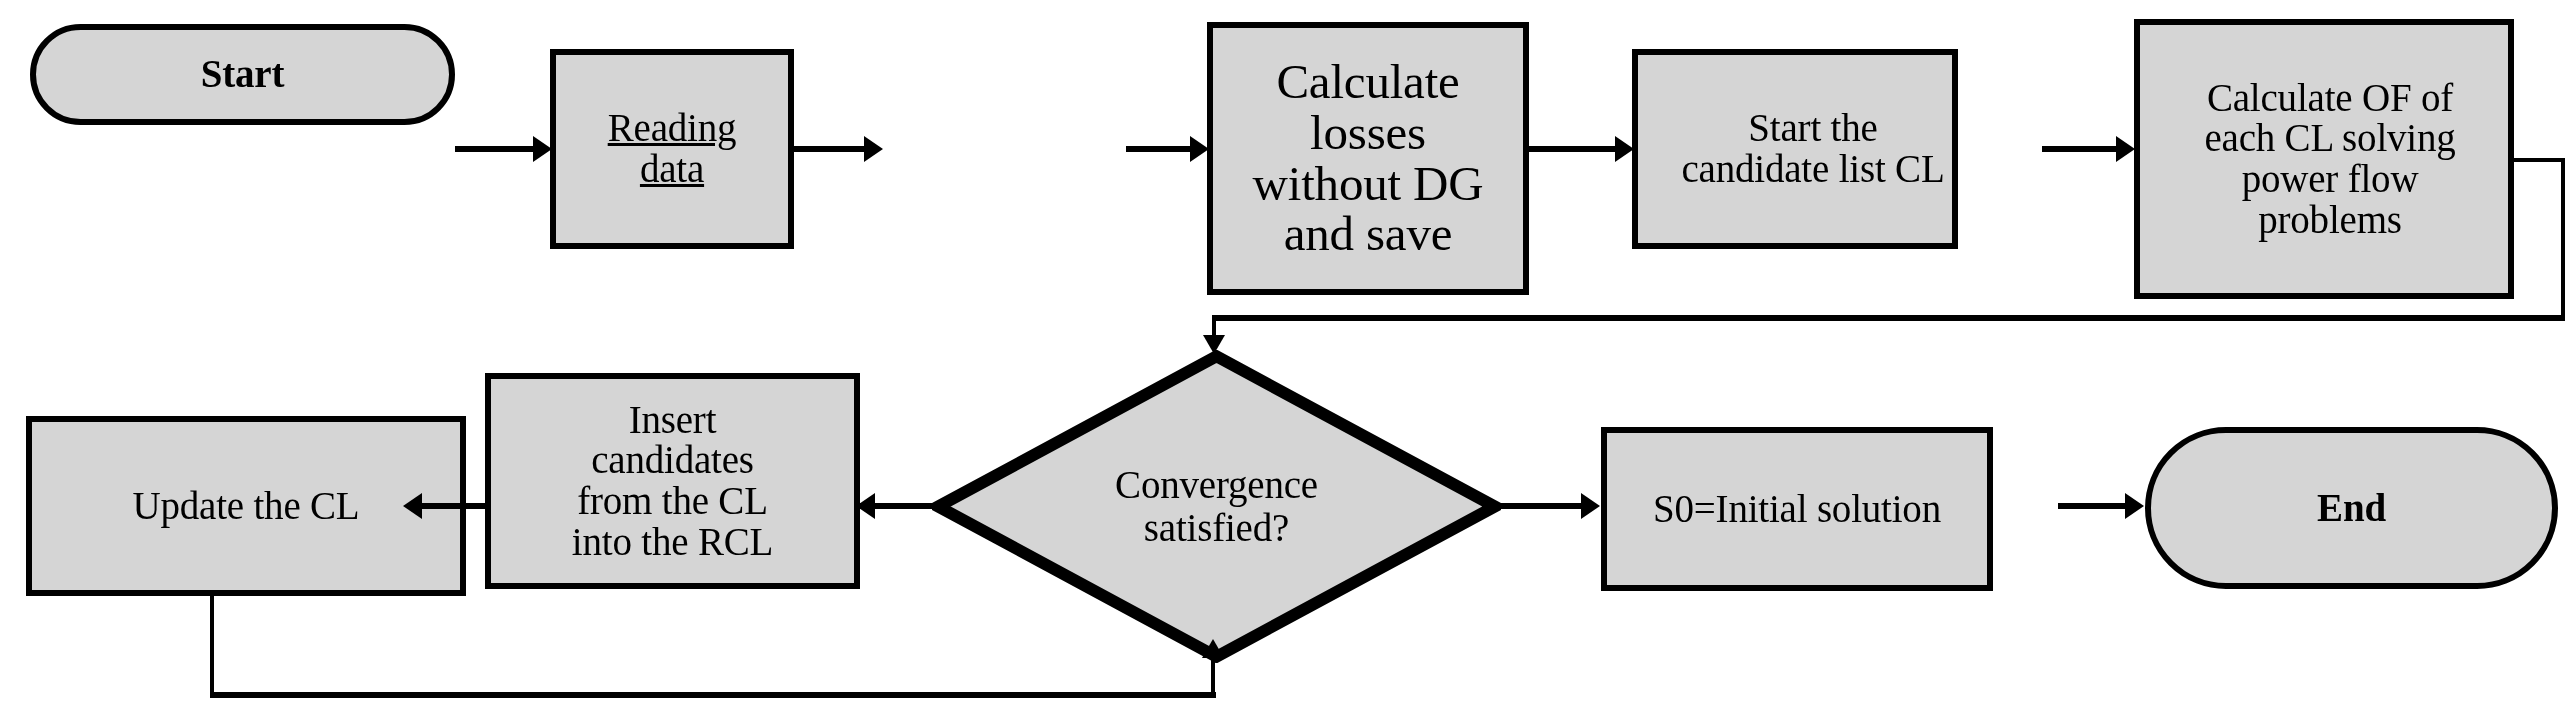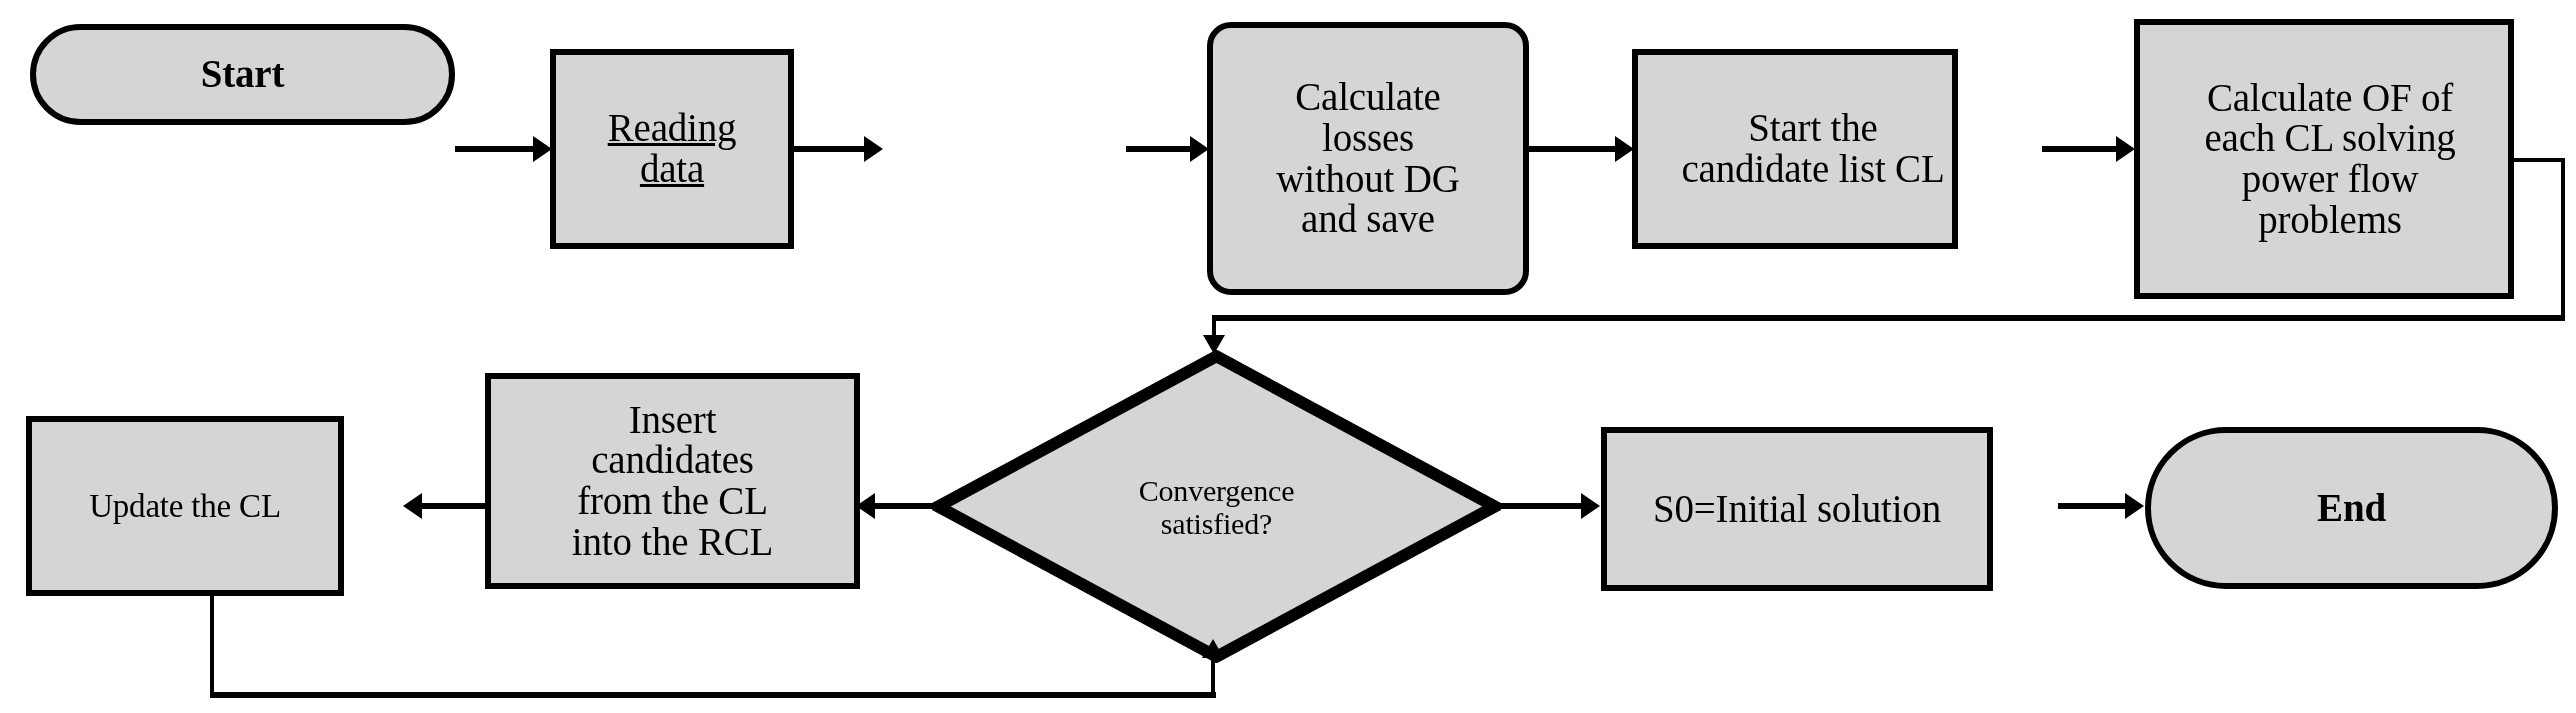--- a/index.html
+++ b/index.html
@@ -72,55 +72,55 @@
   <div class="node terminator" style="left:30px;top:24px;width:425px;height:101px;font-size:39px;">
     <span class="txt">Start</span>
   </div>
 
   <div class="node" style="left:550px;top:49px;width:244px;height:200px;font-size:39px;white-space:pre-line;text-decoration:underline;">
     <span class="txt">Reading
 data</span>
   </div>
 
 
-  <div class="node" style="left:1207px;top:22px;width:322px;height:273px;font-size:39px;white-space:pre-line;border-radius:24px;">
+  <div class="node" style="left:1207px;top:22px;width:322px;height:273px;font-size:49px;white-space:pre-line;">
     <span class="txt">Calculate
 losses
 without DG
 and save</span>
   </div>
 
   <div class="node" style="left:1632px;top:49px;width:326px;height:200px;font-size:39px;white-space:pre-line;padding-left:36px;">
     <span class="txt">Start the
 candidate list CL</span>
   </div>
 
   <div class="node" style="left:2134px;top:19px;width:380px;height:280px;font-size:39px;white-space:pre-line;padding-left:12px;">
     <span class="txt">Calculate OF of
 each CL solving
 power flow
 problems</span>
   </div>
 
-  <div class="node" style="left:26px;top:416px;width:318px;height:180px;font-size:33px;white-space:pre-line;">
+  <div class="node" style="left:26px;top:416px;width:440px;height:180px;font-size:39px;white-space:pre-line;">
     <span class="txt">Update the CL</span>
   </div>
 
   <div class="node" style="left:485px;top:373px;width:375px;height:216px;font-size:39px;white-space:pre-line;">
     <span class="txt">Insert
 candidates
 from the CL
 into the RCL</span>
   </div>
 
   <div class="decision" style="left:932px;top:350px;width:569px;height:313px;">
     <svg class="dia" viewBox="0 0 910 500" preserveAspectRatio="none">
       <polygon points="455,10 900,250 455,490 10,250" fill="#d5d5d5" stroke="#000000" stroke-width="19"></polygon>
     </svg>
-    <div class="dlabel" style="font-size:30px;white-space:pre-line;">Convergence
+    <div class="dlabel" style="font-size:39px;white-space:pre-line;">Convergence
 satisfied?</div>
   </div>
 
   <div class="node" style="left:1601px;top:427px;width:392px;height:164px;font-size:39px;white-space:pre-line;">
     <span class="txt">S0=Initial solution</span>
   </div>
 
   <div class="node terminator" style="left:2145px;top:427px;width:413px;height:162px;font-size:39px;">
     <span class="txt">End</span>
   </div>

